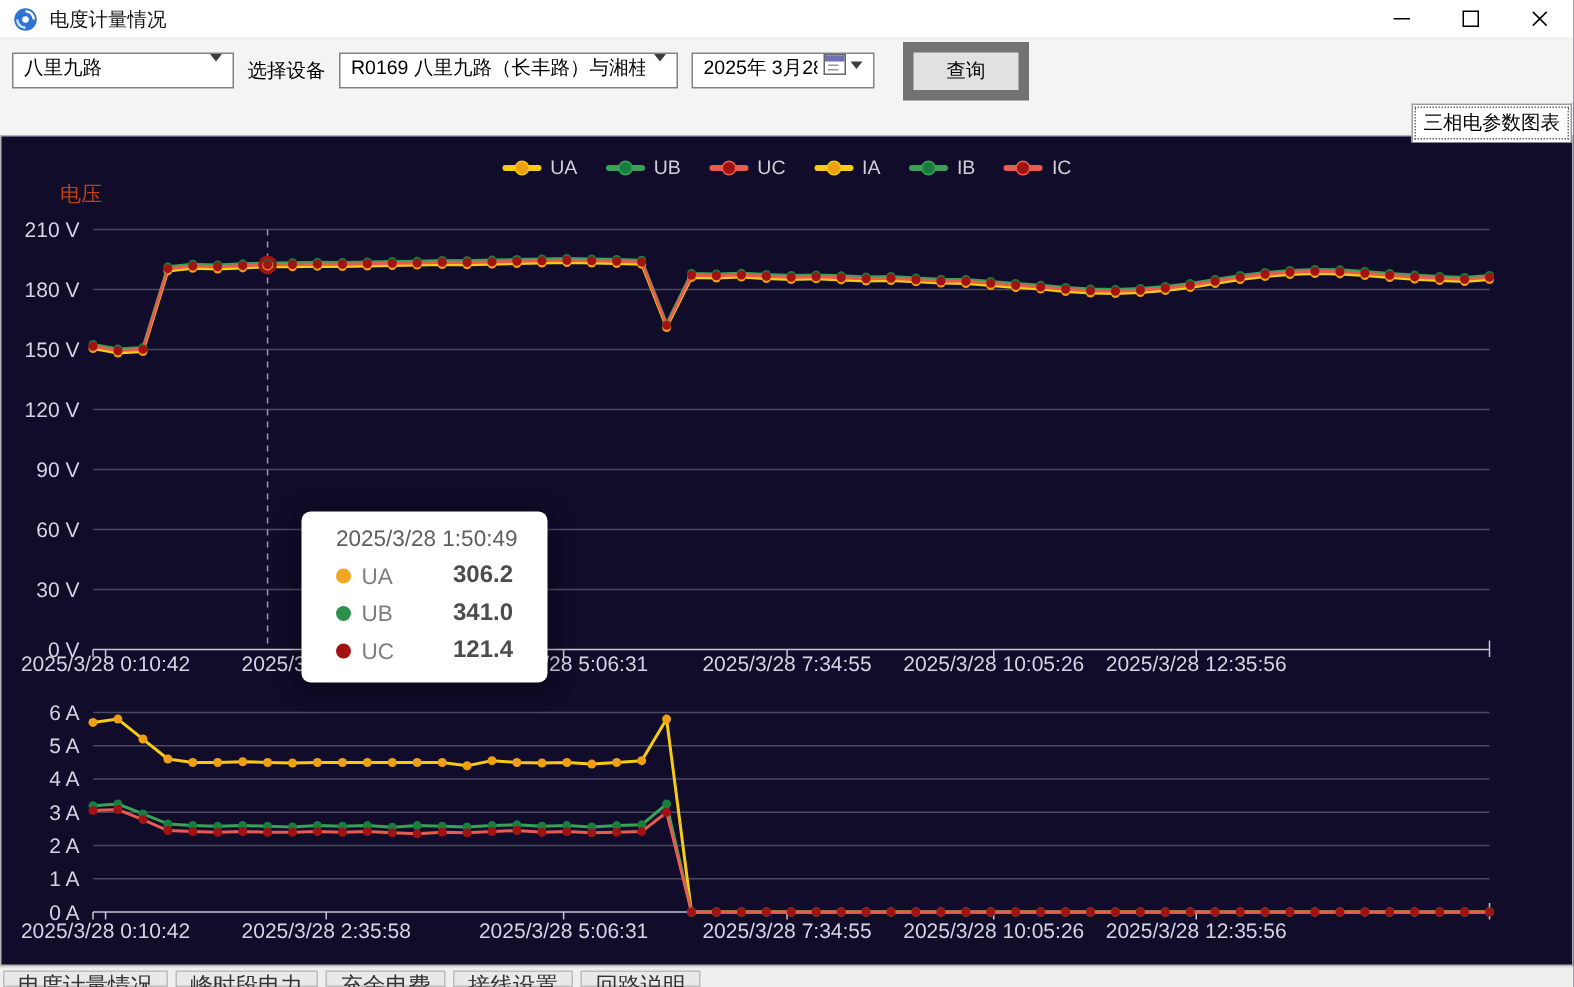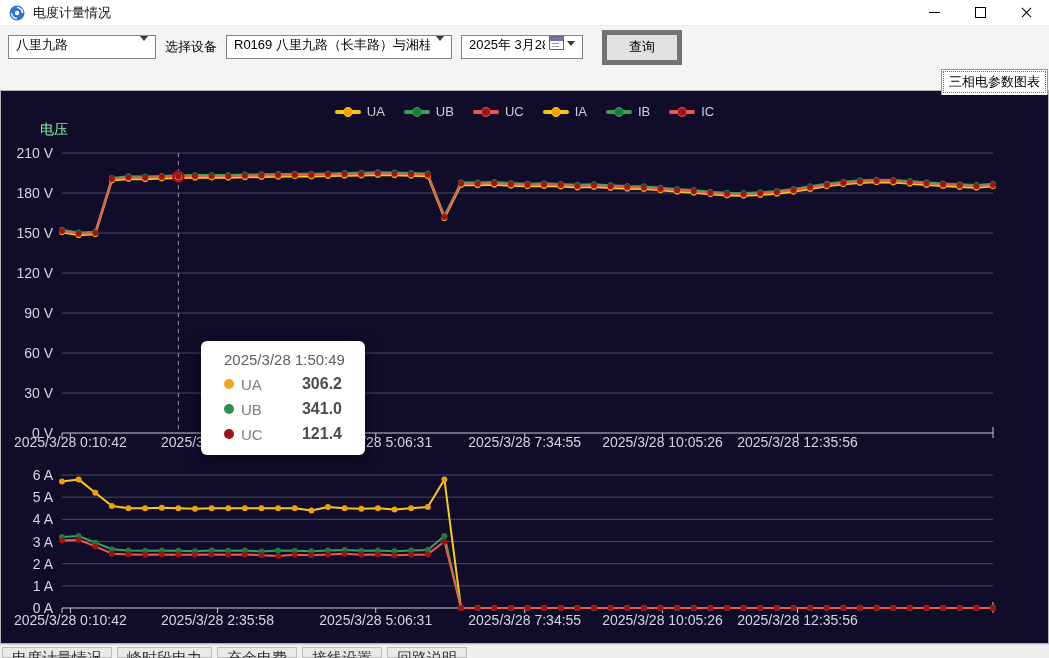--- a/index.html
+++ b/index.html
@@ -24,38 +24,38 @@
   .combo{height:24px;background:#fff;border:1px solid #828282;display:flex;align-items:flex-start;
     padding:0 7px;font-size:13px;color:#000;justify-content:space-between;box-sizing:border-box;white-space:nowrap;overflow:hidden;}
   .combo .txt{overflow:hidden;text-overflow:clip;white-space:nowrap;}
   .chev{width:0;height:0;border-left:4px solid transparent;border-right:4px solid transparent;
     border-top:5px solid #3d3d3d;margin-left:6px;flex:none;}
   .lbl{font-size:13px;color:#000;text-align:center;}
   .datepick{width:122px;}
   .cal-ic{width:13px;height:12px;border:1px solid #666;background:#fff;position:relative;flex:none;margin-left:4px;}
   .cal-ic::before{content:"";position:absolute;left:0;top:0;right:0;height:4px;background:#6f6fb4;}
   .cal-ic::after{content:"";position:absolute;left:2px;top:6px;width:7px;height:1px;background:#999;box-shadow:0 3px 0 #999;}
-  .btn{width:70px;height:25px;background:#e1e1e1;border:5px solid #737373;font-size:13px;
+  .btn{width:70px;height:25px;background:#e1e1e1;border:7px solid #737373;font-size:13px;
     display:flex;align-items:center;justify-content:center;color:#000;}
   
   .tabs{height:22px;display:flex;align-items:flex-end;padding-left:2px;position:relative;flex-direction:column;}
   .tab{font-size:13px;color:#000;background:#f1f1f1;border:1px solid #9b9b9b;border-bottom:none;
     padding:2px 7px 3px;margin-right:1px;position:relative;}
   .tab.sel{background:#fff;z-index:2;top:1px;padding:3px 7px 4px;outline:1px dotted #6a6a6a;outline-offset:-3px;}
   
   .chart-panel{position:absolute;left:0;top:90px;width:1047px;height:552px;
     background:#100c2a;border:1px solid #b3b3b3;}
   .chart-panel svg{position:absolute;left:0;top:0;}
   .legend{position:absolute;top:13px;left:0;right:0;display:flex;justify-content:center;
     gap:19px;align-items:center;z-index:3;}
   .legend-item{display:flex;align-items:center;gap:6px;color:#cfcfd8;font-size:13px;}
   .lg-mark{position:relative;width:26px;height:10px;flex:none;}
   .lg-line{position:absolute;left:0;top:3px;width:26px;height:4px;border-radius:2px;}
   .lg-dot{position:absolute;left:8px;top:0;width:10px;height:10px;border-radius:50%;box-sizing:border-box;}
-  .chart-title{position:absolute;left:39px;top:30px;color:#86efac;font-size:14px;z-index:2;}
+  .chart-title{position:absolute;left:39px;top:30px;color:#c2410c;font-size:14px;z-index:2;}
   
   .tooltip{position:absolute;left:200px;top:250px;width:118px;background:#fff;border-radius:6px;
     box-shadow:0 3px 14px rgba(0,0,0,.5);padding:10px 23px 12px;z-index:6;}
   .tt-title{font-size:15px;color:#5e5e5e;margin-bottom:7px;white-space:nowrap;}
   .tt-row{display:flex;align-items:center;gap:7px;margin-top:7px;}
   .tt-dot{width:10px;height:10px;border-radius:50%;flex:none;}
   .tt-label{font-size:15px;color:#7e7e7e;}
   .tt-val{margin-left:auto;font-size:16px;font-weight:bold;color:#4c4c4c;}
   
   .strip{position:absolute;left:0;bottom:0;width:100%;height:14px;background:#efefef;

